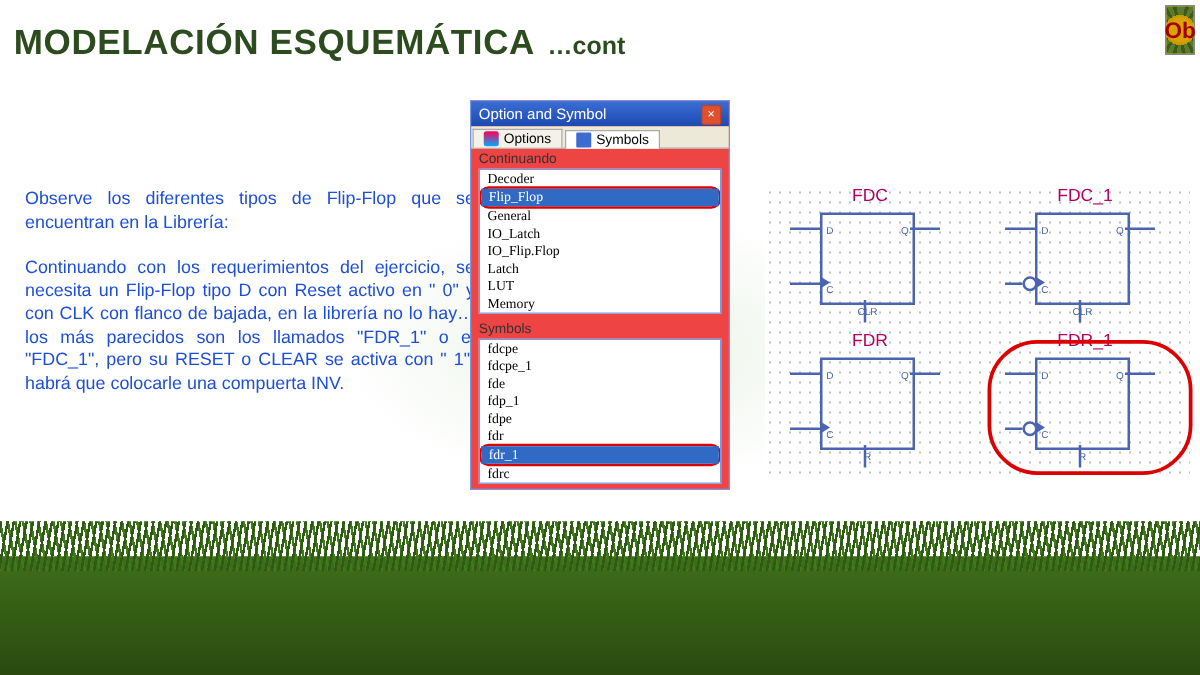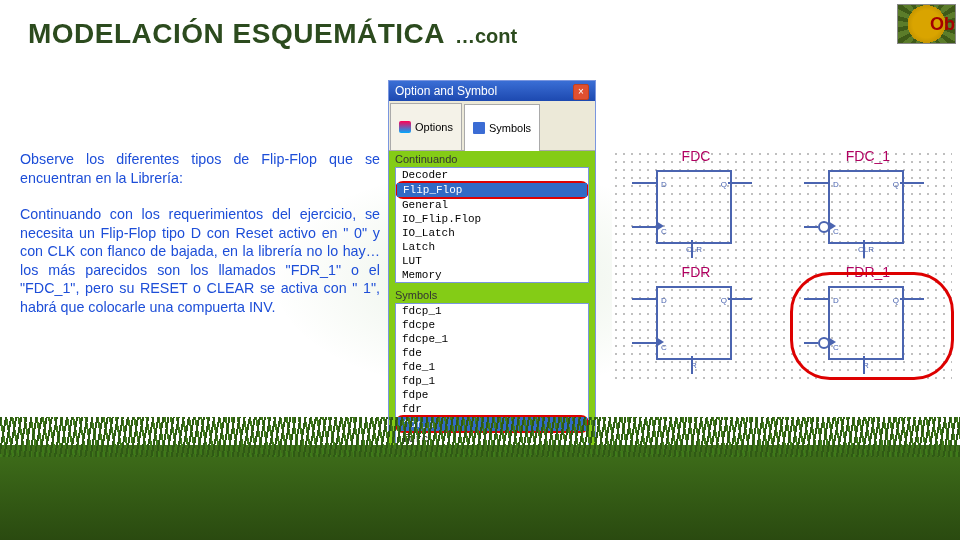--- a/index.html
+++ b/index.html
@@ -1,41 +1,41 @@
 <!DOCTYPE html>
 <html><head>
 <meta charset="utf-8">
 <style>
 html,body{margin:0;padding:0;width:960px;height:540px;font-family:Arial,Helvetica,sans-serif;overflow:hidden}
 body{background:#fff;position:relative}
-.title-bar{position:absolute;top:18px;left:28px;display:flex;align-items:baseline}
+.title-bar{position:absolute;top:18px;left:11px;display:flex;align-items:baseline}
 .title-main{font-size:28px;font-weight:900;color:#2c4b1e;letter-spacing:.5px}
 .title-cont{font-size:20px;font-weight:900;color:#2c4b1e;margin-left:10px}
-.ob-badge{position:absolute;top:4px;right:4px;width:59px;height:40px;box-sizing:border-box;
+.ob-badge{position:absolute;top:4px;right:4px;width:24px;height:40px;box-sizing:border-box;
   background:radial-gradient(circle,#d9a400 40%,#b38700 70%);
-  border:1px solid #888;display:flex;align-items:center;justify-content:flex-end}
+  border:1px solid #888;display:flex;align-items:center;justify-content:center}
 .ob-badge::before{content:"";position:absolute;inset:0;background:
   repeating-conic-gradient(#5b7c2a 0 12deg,#3e5a18 12deg 22deg);
   -webkit-mask:radial-gradient(circle,transparent 55%,#000 55%);
   mask:radial-gradient(circle,transparent 55%,#000 55%)}
 .ob-badge span{font-weight:900;font-size:18px;color:#a40000;position:relative;z-index:1}
 .body-text{position:absolute;top:150px;left:20px;width:360px;font-size:14.3px;color:#1d4ed8;line-height:1.3;text-align:justify}
 .body-text p{margin:0 0 18px 0}
 
-.dialog{position:absolute;top:80px;left:388px;width:206px;background:#84cc16;border:1px solid #7a96df;font-size:11px}
+.dialog{position:absolute;top:80px;left:376px;width:206px;background:#ef4444;border:1px solid #7a96df;font-size:11px}
 .dialog-title{background:linear-gradient(#3a6ed5,#1d49b0);color:#fff;padding:3px 6px;font-size:12px}
 .dialog-title .xbtn{float:right;width:14px;height:14px;background:#e05030;color:#fff;font-size:10px;line-height:14px;text-align:center;border:1px solid #c04020;border-radius:2px}
 .tabs{display:flex;background:#ece9d8;border-bottom:1px solid #aaa}
-.tab{padding:17px 8px;border:1px solid #aaa;border-bottom:none;margin:2px 1px 0 1px;background:#f4f2e8;display:flex;align-items:center;gap:4px}
+.tab{padding:1px 8px;border:1px solid #aaa;border-bottom:none;margin:2px 1px 0 1px;background:#f4f2e8;display:flex;align-items:center;gap:4px}
 .tab.active{background:#fff;font-weight:400;position:relative;top:1px}
 .tab .ico{width:12px;height:12px;display:inline-block}
 .ico-opt{background:linear-gradient(#f05,#0af);border-radius:2px}
 .ico-sym{background:#3b6cd4;border-radius:1px}
 .section-label{padding:2px 6px;color:#333;font-size:11px}
-.listbox{margin:0 6px 4px 6px;background:#fff;border:1px solid #7a96df;font-family:Liberation Mono, monospace;font-size:11px;max-height:132px;overflow:hidden}
+.listbox{margin:0 6px 4px 6px;background:#fff;border:1px solid #7a96df;font-family:Liberation Serif, serif;font-size:11px;max-height:132px;overflow:hidden}
 .listbox .row{padding:1px 6px;white-space:nowrap}
 .listbox .row.sel{background:#316ac5;color:#fff}
 .hl-red{border:2px solid #d00;border-radius:8px;margin:-1px}
 .listbox.sym{max-height:142px}
 
 .ffarea{position:absolute;top:150px;left:612px;width:340px;height:230px;
   background:#fff;
   background-image:radial-gradient(circle,#bfbfbf 1px,transparent 1px);
   background-size:8px 8px}
 .ffunit{position:absolute;width:160px;height:104px}
@@ -96,33 +96,31 @@
         <span>Symbols</span>
       </div>
   </div>
   <div class="section-label">Continuando</div>
   <div class="listbox" id="catbox">
       <div class="row">Decoder</div>
       <div class="hl-red">
         <div class="row sel">Flip_Flop</div>
       </div>
       <div class="row">General</div>
+      <div class="row">IO_Latch</div>
       <div class="row">IO_Flip.Flop</div>
-      <div class="row">IO_Latch</div>
       <div class="row">Latch</div>
       <div class="row">LUT</div>
       <div class="row">Memory</div>
     </div>
   <div class="section-label">Symbols</div>
   <div class="listbox sym" id="symbox">
-      <div class="row">fdcp_1</div>
       <div class="row">fdcpe</div>
       <div class="row">fdcpe_1</div>
       <div class="row">fde</div>
-      <div class="row">fde_1</div>
       <div class="row">fdp_1</div>
       <div class="row">fdpe</div>
       <div class="row">fdr</div>
       <div class="hl-red">
         <div class="row sel">fdr_1</div>
       </div>
       <div class="row">fdrc</div>
     </div>
 </div>
 

